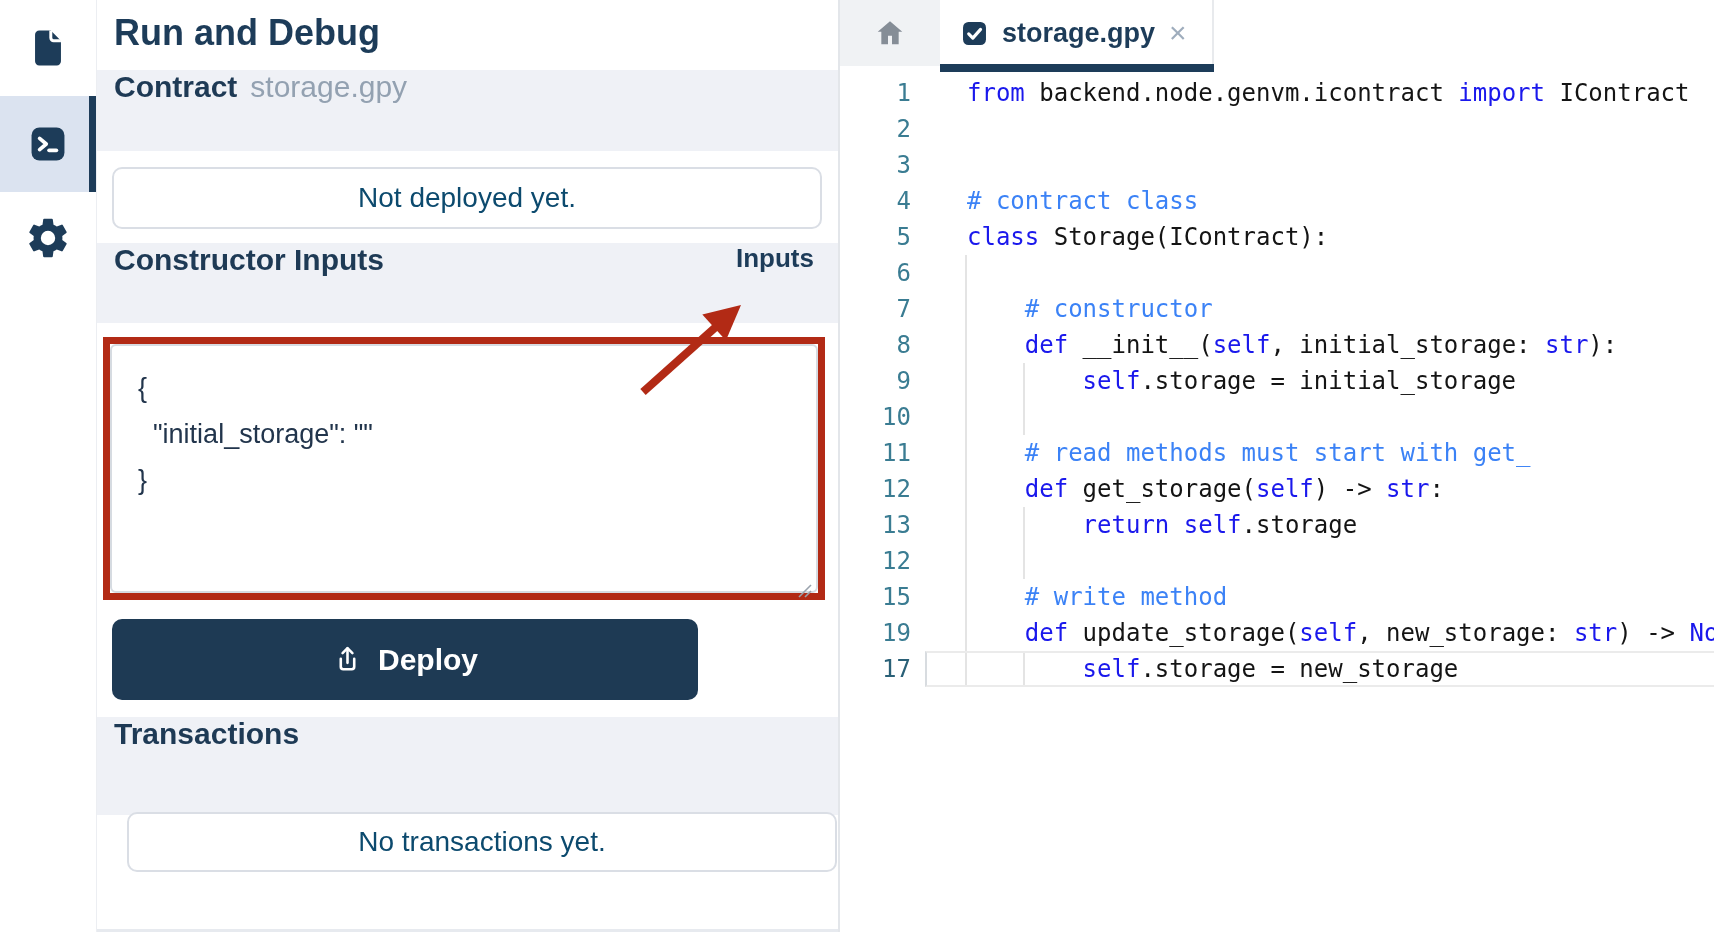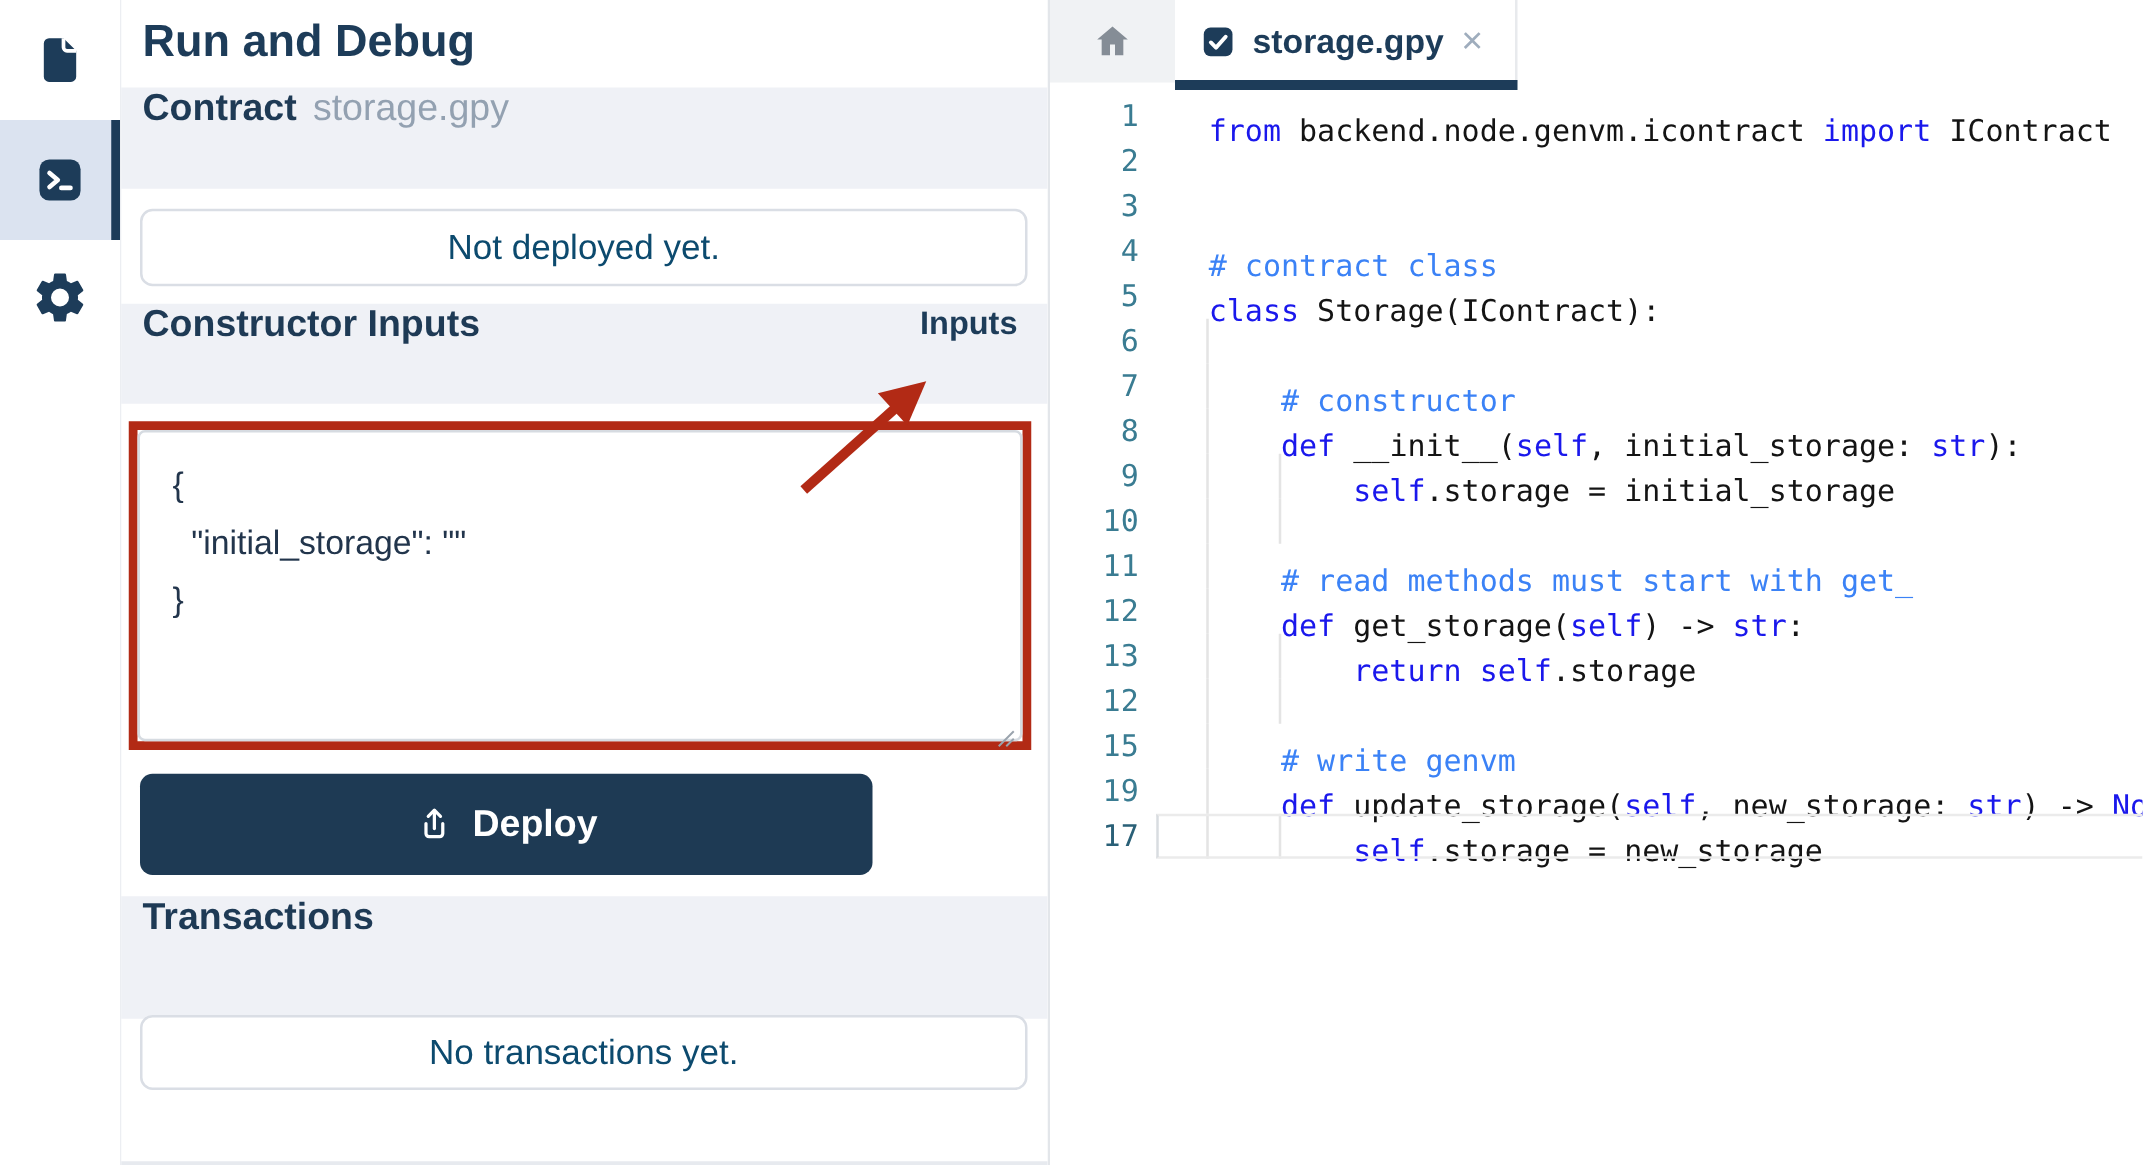--- a/index.html
+++ b/index.html
@@ -22,21 +22,21 @@
   .bar-contract{top:70px;height:81px;}
   .bar-constructor{top:243px;height:80px;}
   .bar-transactions{top:717px;height:98px;}
   .bar-label{font-size:30px;font-weight:600;color:#1e3a55;}
   .bar-value{font-size:30px;color:#93a1b1;margin-left:13px;}
   .bar-badge{margin-left:auto;font-size:26px;font-weight:700;color:#1d3c59;}
   .empty-box{position:absolute;left:16px;width:710px;background:#fff;border:2px solid #dadee5;
              border-radius:10px;display:flex;align-items:center;justify-content:center;
              font-size:28px;color:#0c4a6e;box-sizing:border-box;}
   .box-deployed{top:167px;height:62px;}
-  .box-transactions{top:812px;height:60px;}
+  .box-transactions{top:812px;height:60px;margin-left:15px;}
 
   .redbox{position:absolute;left:7px;top:337px;width:722px;height:263px;
           border:7px solid #b22a15;box-sizing:border-box;background:#fff;}
   .redbox .inner{position:absolute;inset:0;border:2px solid #d6dbe1;border-radius:6px;}
   .redbox pre{margin:0;padding:19px 0 0 26px;font-family:"Liberation Sans",sans-serif;
               font-size:27px;line-height:46px;color:#22354c;white-space:pre-wrap;}
   .gripper{position:absolute;left:697px;top:581px;z-index:6;}
 
   .deploy-btn{position:absolute;left:16px;top:619px;width:586px;height:81px;background:#1e3a54;
               border:none;border-radius:10px;display:flex;align-items:center;justify-content:center;
@@ -55,21 +55,21 @@
        box-sizing:border-box;cursor:pointer;}
   .tab-label{font-size:27px;font-weight:700;color:#1d3c59;margin-left:13px;}
   .tab-close{font-size:30px;color:#9fadbd;margin-left:14px;line-height:1;cursor:pointer;}
   .tab-underline{position:absolute;left:100px;top:64px;width:274px;height:8px;background:#1d3c59;}
 
   .code-area{position:absolute;left:0;top:66px;right:0;bottom:0;padding-top:9px;
              font-family:"DejaVu Sans Mono","Liberation Mono",monospace;font-size:24px;color:#141414;}
   .code-line{position:relative;height:36px;line-height:36px;}
   .ln{position:absolute;left:0;top:0;width:87px;box-sizing:border-box;text-align:right;
       padding-right:16px;color:#3a7c92;}
-  .lc{position:absolute;left:127px;top:12px;white-space:pre;}
+  .lc{position:absolute;left:127px;top:0;white-space:pre;}
   .g{position:absolute;top:0;bottom:0;border-left:2px solid #e4e4e4;}
   .tk-k{color:#1a18ec;}
   .tk-c{color:#3b82f6;}
   .tk-p{color:#141414;}
   .code-line.current .ln{color:#2a6077;}
   .code-line.current::after{content:"";position:absolute;left:85px;right:0;top:0;bottom:0;
       border-top:2px solid #ebebeb;border-bottom:2px solid #ebebeb;border-left:2px solid #d8dce0;
       pointer-events:none;}
 </style>
 </head>
@@ -235,21 +235,21 @@
         </div>
         <div class="code-line">
           <span class="g" style="left: 125px;"></span>
           <span class="g" style="left: 182.8px;"></span>
           <span class="ln">12</span>
           <span class="lc"></span>
         </div>
         <div class="code-line">
           <span class="g" style="left: 125px;"></span>
           <span class="ln">15</span>
-          <span class="lc"><span class="tk-c">    # write genvm</span></span>
+          <span class="lc"><span class="tk-c">    # write method</span></span>
         </div>
         <div class="code-line">
           <span class="g" style="left: 125px;"></span>
           <span class="ln">19</span>
           <span class="lc"><span class="tk-p">    </span><span class="tk-k">def</span><span class="tk-p"> update_storage(</span><span class="tk-k">self</span><span class="tk-p">, new_storage: </span><span class="tk-k">str</span><span class="tk-p">) -&gt; </span><span class="tk-k">None:</span></span>
         </div>
         <div class="code-line current">
           <span class="g" style="left: 125px;"></span>
           <span class="g" style="left: 182.8px;"></span>
           <span class="ln">17</span>

